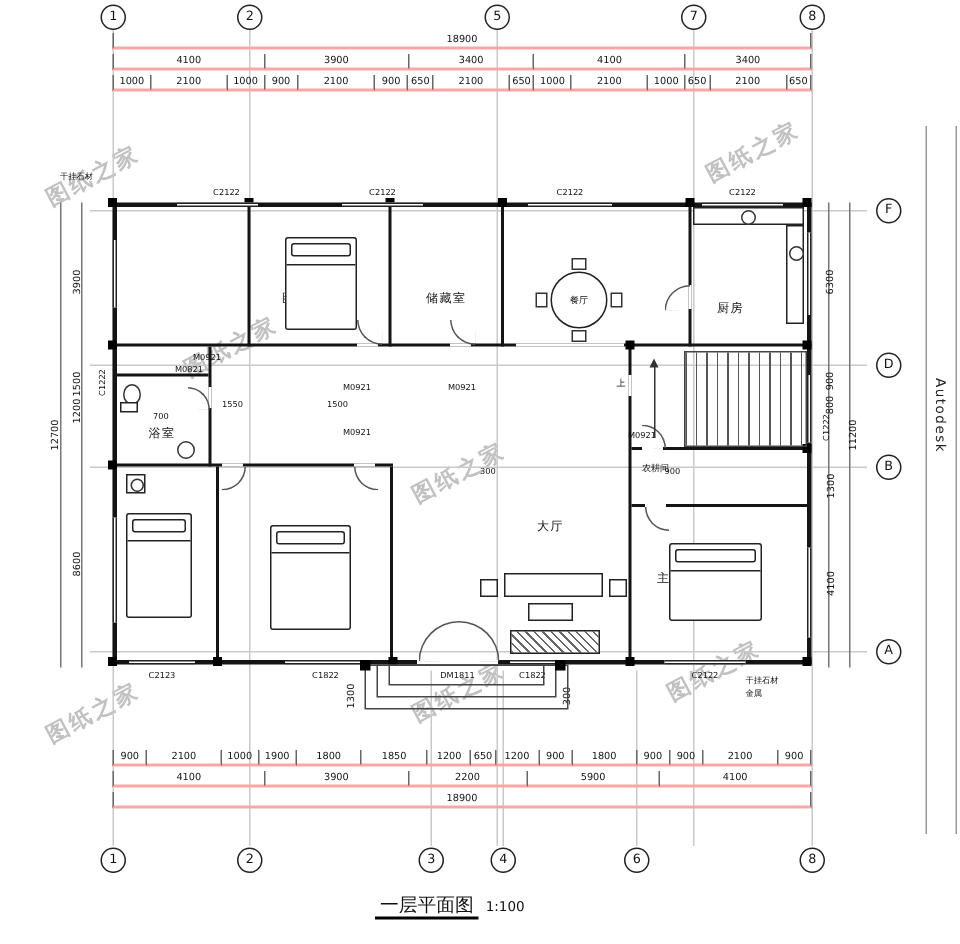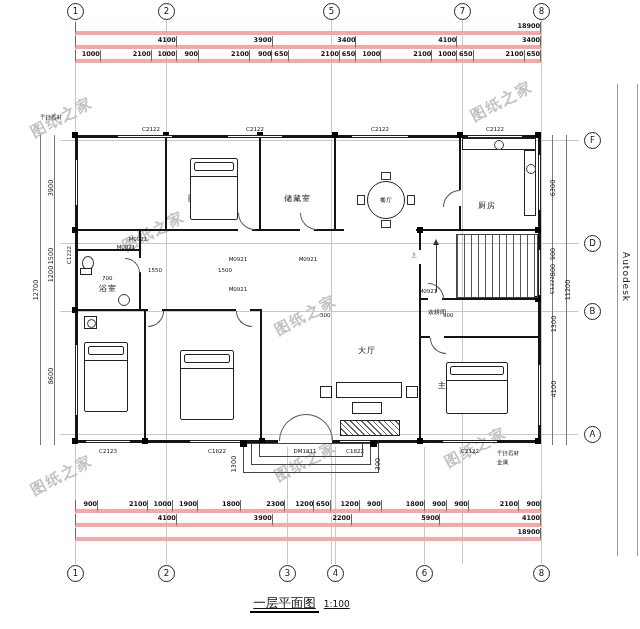--- a/index.html
+++ b/index.html
@@ -6,22 +6,22 @@
   .sheet{position:relative;width:640px;height:629px;background:#fff;overflow:hidden;
          font-family:"DejaVu Sans",sans-serif;color:#111;}
   
   .gv{position:absolute;width:1px;background:#c9c9c9;}
   .gh{position:absolute;height:1px;background:#c9c9c9;}
   
   .bubble{position:absolute;width:15px;height:15px;border:1px solid #222;border-radius:50%;
           background:#fff;font-size:8.5px;line-height:15px;text-align:center;}
   
   .dimrow{position:absolute;display:flex;height:9px;}
-  .dimrow b{font-weight:700;flex-basis:0;border-right:1px solid #666;border-bottom:4px solid #fca5a5;
-            font-size:6.5px;line-height:8px;text-align:right;white-space:nowrap;overflow:visible;height:9px;}
+  .dimrow b{font-weight:400;flex-basis:0;border-right:1px solid #666;border-bottom:2px solid #fca5a5;
+            font-size:6.5px;line-height:8px;text-align:center;white-space:nowrap;overflow:visible;height:9px;}
   .dimrow b:first-child{border-left:1px solid #666;}
   .vl{position:absolute;width:1px;background:#777;}
   .vdim{position:absolute;font-size:6.5px;transform:rotate(-90deg);white-space:nowrap;}
   
   .wall{position:absolute;background:#141414;}
   .gap{position:absolute;background:#fff;}
   .colm{position:absolute;width:6px;height:6px;background:#000;}
   .win{position:absolute;height:3px;background:#fff;border-top:1px solid #222;border-bottom:1px solid #222;box-sizing:border-box;}
   .winv{position:absolute;width:3px;background:#fff;border-left:1px solid #222;border-right:1px solid #222;box-sizing:border-box;}
   .arc{position:absolute;border-left:1px solid #555;border-bottom:1px solid #555;border-bottom-left-radius:100%;}
@@ -45,21 +45,21 @@
   .sarrow{position:absolute;width:1px;background:#333;}
   .ahead{position:absolute;width:0;height:0;border:3px solid transparent;border-bottom:6px solid #333;}
   .hatch{position:absolute;border:1px solid #222;background:repeating-linear-gradient(45deg,#666 0 1px,#fff 1px 4px);}
   .step{position:absolute;border:1px solid #444;background:transparent;}
   
   .wm{position:absolute;color:#999;opacity:.6;font-size:15px;font-weight:700;letter-spacing:2px;
       transform:rotate(-28deg);white-space:nowrap;}
   .stampline{position:absolute;width:1px;background:#999;}
   .stamp{position:absolute;writing-mode:vertical-rl;font-size:9px;letter-spacing:1px;color:#222;}
   
-  .title-row{position:absolute;left:0;right:40px;top:592px;text-align:center;text-decoration:underline;}
+  .title-row{position:absolute;left:0;right:40px;top:592px;text-align:center;}
   .t1{font-size:12.5px;border-bottom:2px solid #000;padding:0 3px 1px;}
   .t2{font-size:9px;margin-left:5px;}
 </style>
 </head>
 <body>
 
 <div class="sheet">
 
   <span class="wm" style="left:28px;top:108px">图纸之家</span>
   <span class="wm" style="left:468px;top:92px">图纸之家</span>
@@ -127,21 +127,21 @@
     <b style="flex:2100">2100</b>
     <b style="flex:650">650</b>
   </div>
 
   <div class="dimrow" style="left:75px;top:500px;width:466px">
     <b style="flex:900">900</b>
     <b style="flex:2100">2100</b>
     <b style="flex:1000">1000</b>
     <b style="flex:1050">1900</b>
     <b style="flex:1800">1800</b>
-    <b style="flex:1850">2300</b>
+    <b style="flex:1850">1850</b>
     <b style="flex:1200">1200</b>
     <b style="flex:650">650</b>
     <b style="flex:1200">1200</b>
     <b style="flex:900">900</b>
     <b style="flex:1800">1800</b>
     <b style="flex:900">900</b>
     <b style="flex:900">900</b>
     <b style="flex:2100">2100</b>
     <b style="flex:900">900</b>
   </div>

